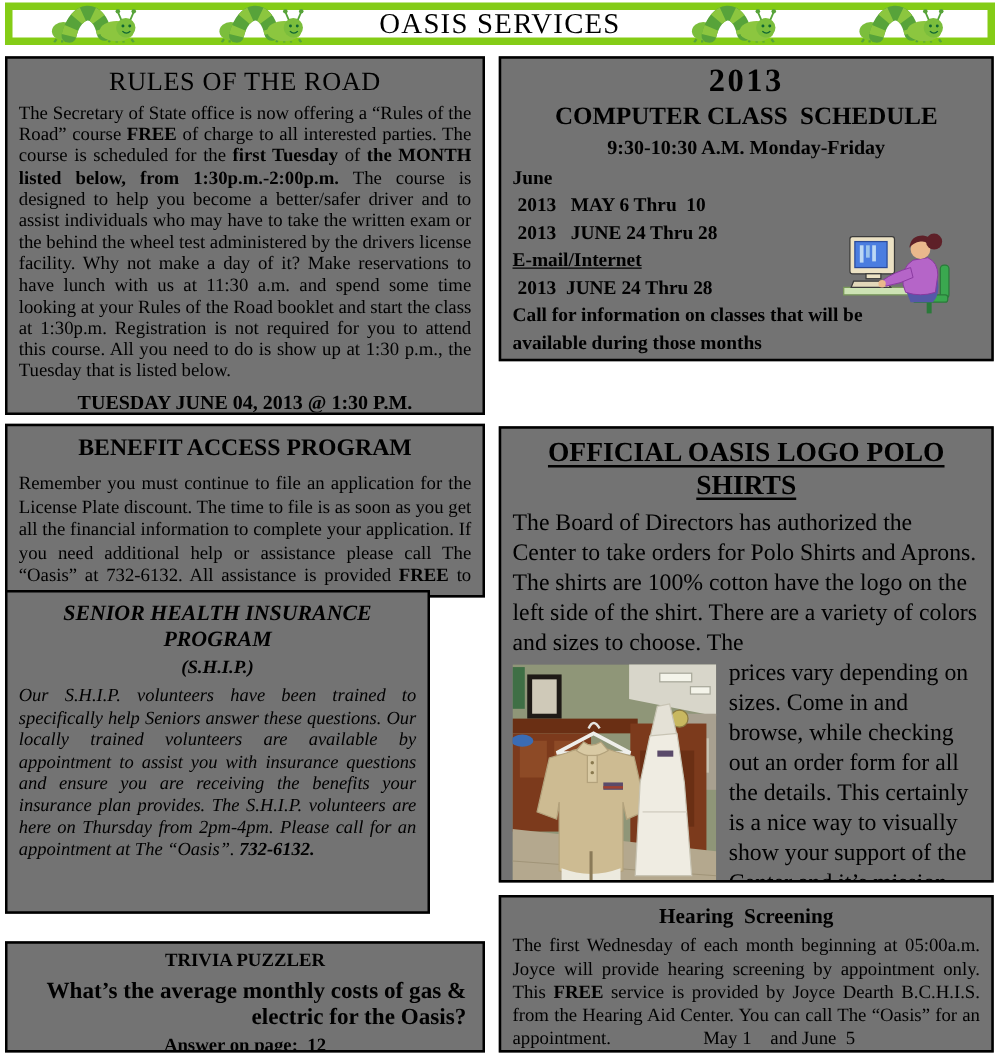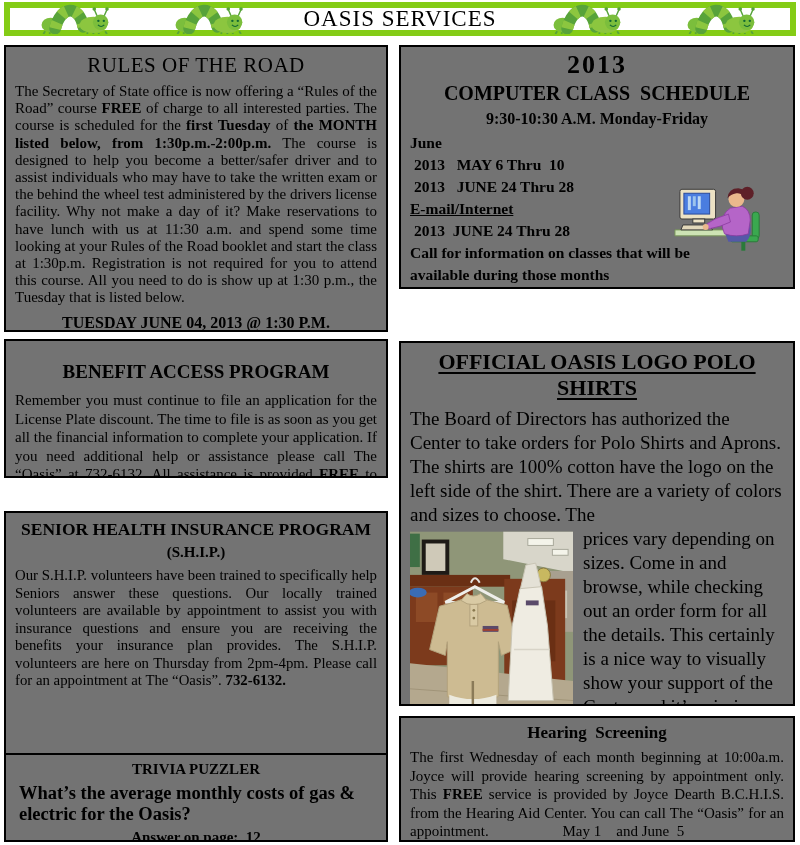--- a/index.html
+++ b/index.html
@@ -11,45 +11,45 @@
   
   .hdr { position:absolute; left:4px; top:2px; width:792px; height:34px;
          border:6px solid #84cc16; background:#fff;
          display:flex; align-items:center; justify-content:space-around; }
   .hdr-title { font-size:23px; letter-spacing:1px; white-space:nowrap; }
   .cat { width:82px; height:30px; flex:0 0 auto; }
 
   
   #rules-box   { left:4px; top:45px;  width:384px; height:287px; }
   #benefit-box { left:4px; top:339px; width:384px; height:139px; }
-  #ship-box    { left:4px; top:511px; width:384px; height:259px; }
+  #ship-box    { left:4px; top:472px; width:340px; height:259px;font-style:italic; }
   #trivia-box  { left:4px; top:753px; width:384px; height:89px;  }
 
   
   #computer-box{ left:399px; top:45px;  width:396px; height:244px; }
   #polo-box    { left:399px; top:341px; width:396px; height:365px; }
   #hearing-box { left:399px; top:716px; width:396px; height:126px; }
 
   .just { text-align:justify; }
   .pre  { white-space:pre-wrap; }
 
   .rules-title { font-size:21px; font-weight:normal; text-align:center; margin:2px 0 5px; letter-spacing:.5px; }
   .lbody { font-size:15px; line-height:17.4px; }
   .rules-date { font-size:16px; font-weight:bold; text-align:center; margin-top:7px; }
 
-  .benefit-title { font-size:19px; font-weight:bold; text-align:center; margin:16px 0 8px; }
+  .benefit-title { font-size:19px; font-weight:bold; text-align:center; margin:3px 0 8px; }
   .benefit-body { font-size:15px; line-height:18.5px; }
 
   .ship-title { font-size:17.5px; font-weight:bold; text-align:center; margin-top:2px; }
   .ship-sub   { font-size:15px;  font-weight:bold; text-align:center; margin:4px 0 6px; }
   .ship-q     { font-size:14.8px; font-weight:bold; line-height:17.5px; margin-bottom:5px; }
   .ship-body  { font-size:14.8px; line-height:17.5px; }
 
   .trivia-title { font-size:15px; font-weight:bold; text-align:center; margin-top:2px; }
-  .trivia-q     { font-size:18.5px; font-weight:bold; text-align:left; line-height:21px; margin:5px 4px 4px; }
+  .trivia-q     { font-size:18.5px; font-weight:bold; text-align:right; line-height:21px; margin:5px 4px 4px; }
   .trivia-a     { font-size:15px; font-weight:bold; text-align:center; }
 
   .comp-year  { font-size:26px; font-weight:bold; text-align:center; letter-spacing:2px; line-height:28px; }
   .comp-title { font-size:20px; font-weight:bold; text-align:center; margin-top:3px; }
   .comp-time  { font-size:16px; font-weight:bold; text-align:center; margin:5px 0 4px; }
   .sched-line { font-size:15.5px; font-weight:bold; line-height:15px; margin-top:7px; }
   .sched-line.u span { text-decoration:underline; }
   .comp-fee   { font-size:16px; line-height:19.5px; text-align:justify; margin-top:6px; }
   .clipart { position:absolute; right:7px; top:133px; width:104px; height:72px; }
   .comp-inner { position:relative; height:100%; }
@@ -233,16 +233,16 @@
       <rect x="118" y="70" width="13" height="5" fill="#5a4a6a"></rect>
       <path d="M64 176 L48 187 M64 176 L82 187 M64 152 L64 176" stroke="#8a7a58" stroke-width="2.5"></path>
     </svg>
     <div class="polo-body">prices vary depending on sizes. Come in and browse, while checking out an order form for all the details. This certainly is a nice way to visually show your support of the Center and it’s mission.</div>
   </div>
 </div>
 
 <div class="box" id="hearing-box">
   <div class="hear-title pre">Hearing  Screening</div>
   <div class="hear-body just">
-    <span><span>The first Wednesday of each month beginning at 10:00a.m. Joyce will provide hearing screening by appointment only.  This </span><span style="font-weight: bold;">FREE</span><span> service is  provided by Joyce Dearth B.C.H.I.S. from the Hearing Aid Center.  You can call The “Oasis” for an appointment.</span></span>
+    <span><span>The first Wednesday of each month beginning at 05:00a.m. Joyce will provide hearing screening by appointment only.  This </span><span style="font-weight: bold;">FREE</span><span> service is  provided by Joyce Dearth B.C.H.I.S. from the Hearing Aid Center.  You can call The “Oasis” for an appointment.</span></span>
     <span class="hear-dates pre">May 1    and June  5</span>
   </div>
 </div>
 
 </body></html>

